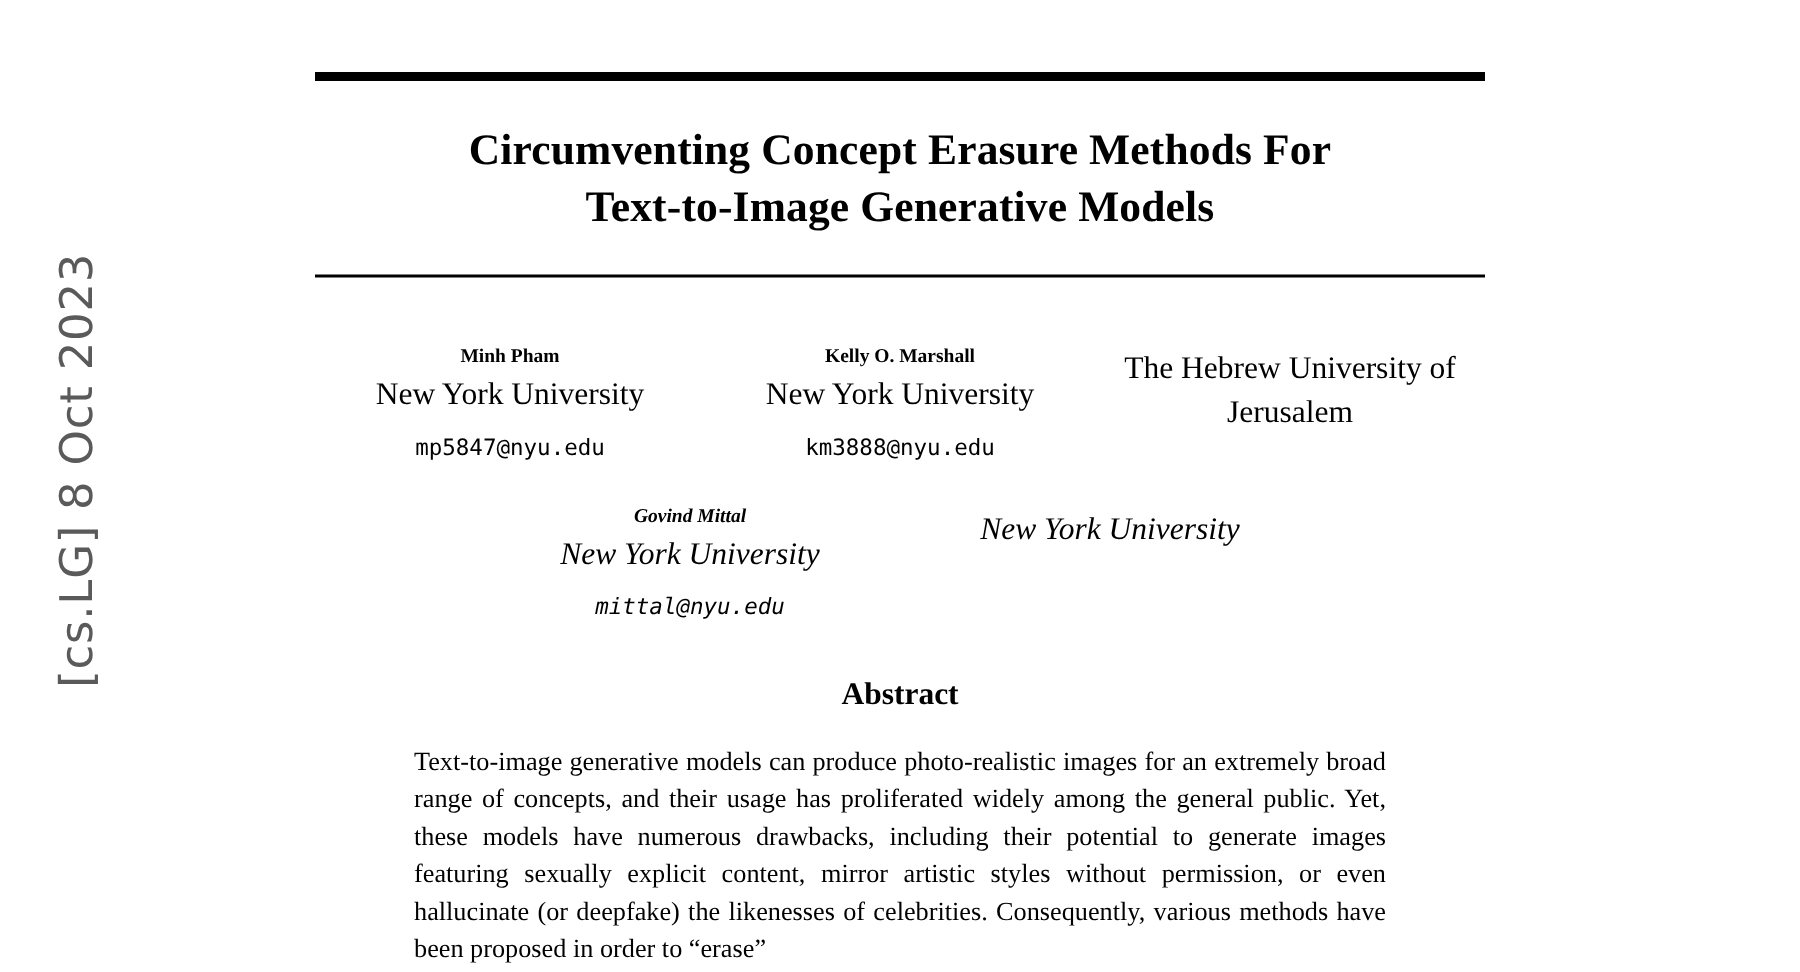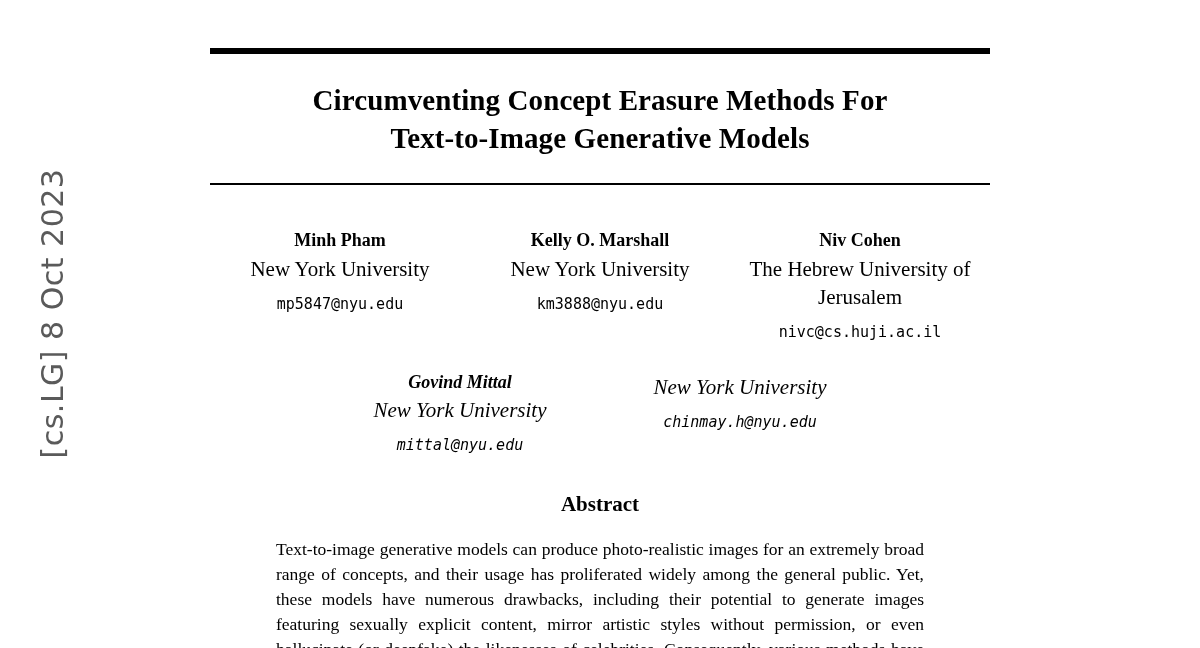--- a/index.html
+++ b/index.html
@@ -81,21 +81,21 @@
     font-style: italic;
   }
   .author {
     text-align: center;
     padding: 0 10px;
   }
   .authors-row.row1 .author { width: 260px; }
   .authors-row.row2 .author { width: 260px; }
 
   .author-name {
-    font-size: 18px;
+    font-size: 13px;
     font-weight: bold;
     line-height: 1.3;
   }
   .author-affil {
     font-size: 21px;
     line-height: 1.35;
     margin-top: 2px;
   }
   .author-email {
     font-family: "DejaVu Sans Mono", monospace;
@@ -144,35 +144,32 @@
       <div class="author-name">Minh Pham</div>
       <div class="author-affil">New York University</div>
       <div class="author-email">mp5847@nyu.edu</div>
     </div>
     <div class="author">
       <div class="author-name">Kelly O. Marshall</div>
       <div class="author-affil">New York University</div>
       <div class="author-email">km3888@nyu.edu</div>
     </div>
     <div class="author">
-      <div class="author-name">Niv Cohen</div>
       <div class="author-affil">The Hebrew University of Jerusalem</div>
-      <div class="author-email">nivc@cs.huji.ac.il</div>
     </div>
   </div>
 
   <div class="authors-row row2">
     <div class="author">
       <div class="author-name">Govind Mittal</div>
       <div class="author-affil">New York University</div>
       <div class="author-email">mittal@nyu.edu</div>
     </div>
     <div class="author">
       <div class="author-affil">New York University</div>
-      <div class="author-email">chinmay.h@nyu.edu</div>
     </div>
   </div>
 
   <div class="abstract-heading">Abstract</div>
 
   <div class="abstract-body">Text-to-image generative models can produce photo-realistic images for an extremely broad range of concepts, and their usage has proliferated widely among the general public. Yet, these models have numerous drawbacks, including their potential to generate images featuring sexually explicit content, mirror artistic styles without permission, or even hallucinate (or deepfake) the likenesses of celebrities. Consequently, various methods have been proposed in order to “erase”</div>
 
 </div>
 
 </body></html>

